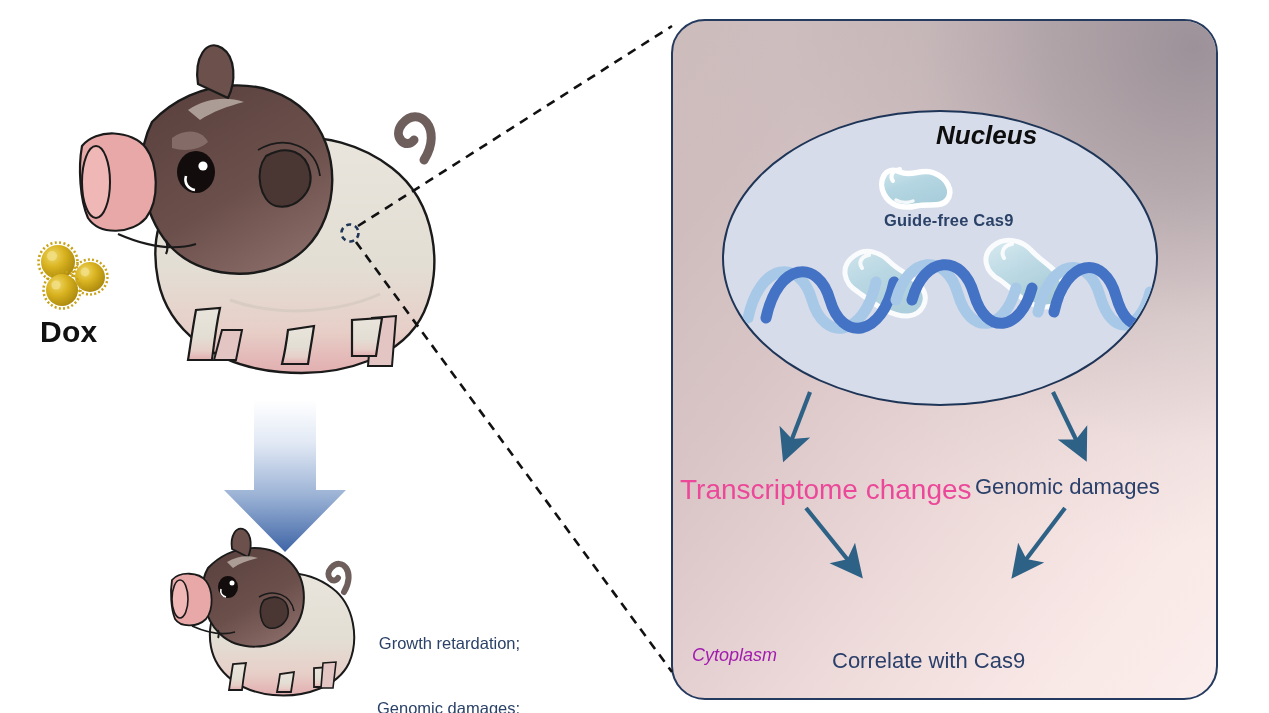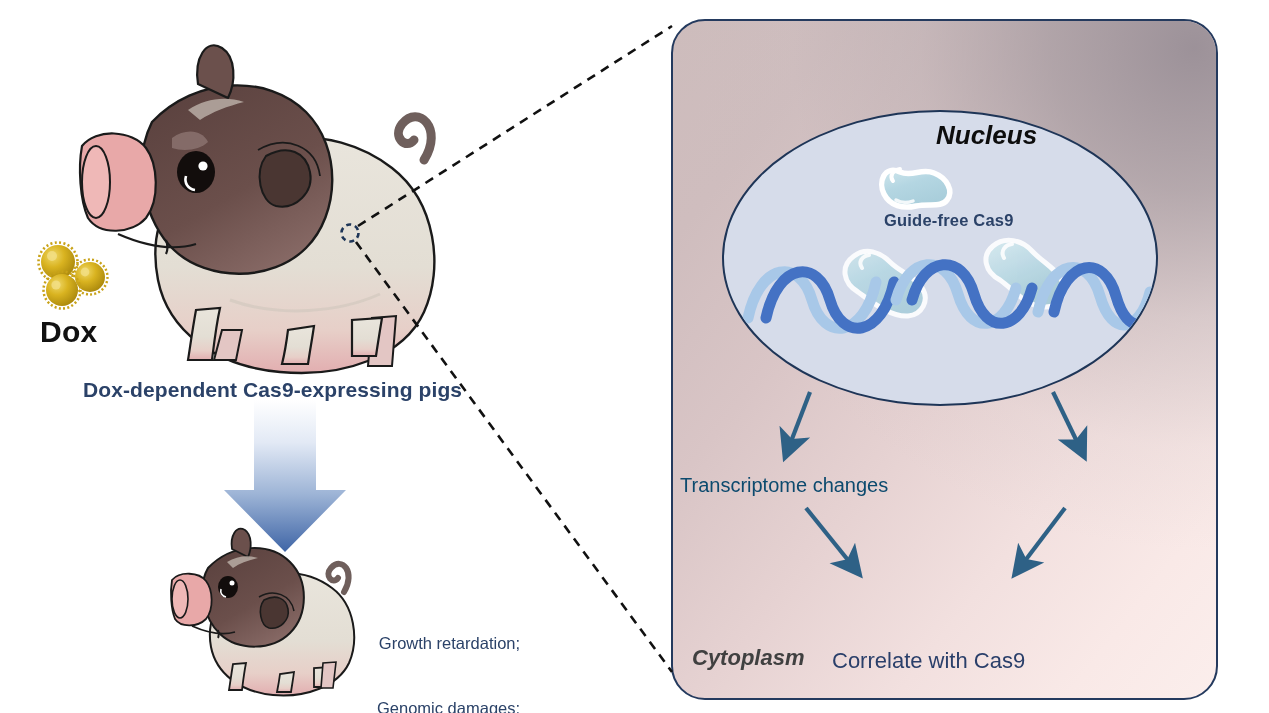--- a/index.html
+++ b/index.html
@@ -82,26 +82,26 @@
     font-size: 26px; font-weight: bold; font-style: italic;
     color: #0d0d0d;
   }
   #cas9-label {
     left: 884px; top: 211px;
     font-size: 16.5px; font-weight: bold; color: #2b4268;
     letter-spacing: .2px;
   }
   #cytoplasm-label {
     left: 692px; top: 645px;
-    font-size: 22px; font-weight: bold; font-style: italic;
-    color: #404040;
+    font-size: 18px; font-weight: normal; font-style: italic;
+    color: #a21caf;
   }
   #transcriptome-label {
     left: 680px; top: 474px;
-    font-size: 20px; color: #0c4a6e;
+    font-size: 28px; color: #ec4899;
   }
   #genomic-label {
     left: 975px; top: 474px;
     font-size: 22px; color: #2a3f6a;
   }
   #correlate-label {
     left: 832px; top: 588px;
     font-size: 22px; color: #2a3f6a;
     line-height: 29px; text-align: center;
   }
@@ -204,20 +204,21 @@
       <line x1="810" y1="392" x2="787" y2="452"></line>
       <line x1="1053" y1="392" x2="1082" y2="452"></line>
       <line x1="806" y1="508" x2="856" y2="570"></line>
       <line x1="1065" y1="508" x2="1018" y2="570"></line>
     </g>
   </svg>
 
   <div class="txt" id="nucleus-label">Nucleus</div>
   <div class="txt" id="cas9-label">Guide-free Cas9</div>
   <div class="txt" id="transcriptome-label">Transcriptome changes</div>
+  <div class="txt" id="genomic-label">Genomic damages</div>
   <div class="txt" id="correlate-label">
     <div>Correlate with Cas9</div>
     
   </div>
   <div class="txt" id="cytoplasm-label">Cytoplasm</div>
 
   <svg class="layer" width="1269" height="713" viewBox="0 0 1269 713">
 
     <g>
 
@@ -313,21 +314,20 @@
     <g>
       <circle cx="350" cy="233" r="8.5" fill="none" stroke="#1e3557" stroke-width="2.6" stroke-dasharray="5 4"></circle>
     </g>
     <g stroke="#111111" stroke-width="2.6" stroke-dasharray="9 7" fill="none">
       <line x1="358" y1="226" x2="672" y2="26"></line>
       <line x1="356" y1="242" x2="672" y2="672"></line>
     </g>
   </svg>
 
   <div class="txt" id="dox-label">Dox</div>
-  <div class="txt" id="pigs-caption">Dox-dependent Cas9-expressing pigs</div>
   <div class="txt" id="outcome-list">
     <div>Growth retardation;</div>
     <div>Genomic damages;</div>
     
     
   </div>
 
 </div>
 
 </body></html>

